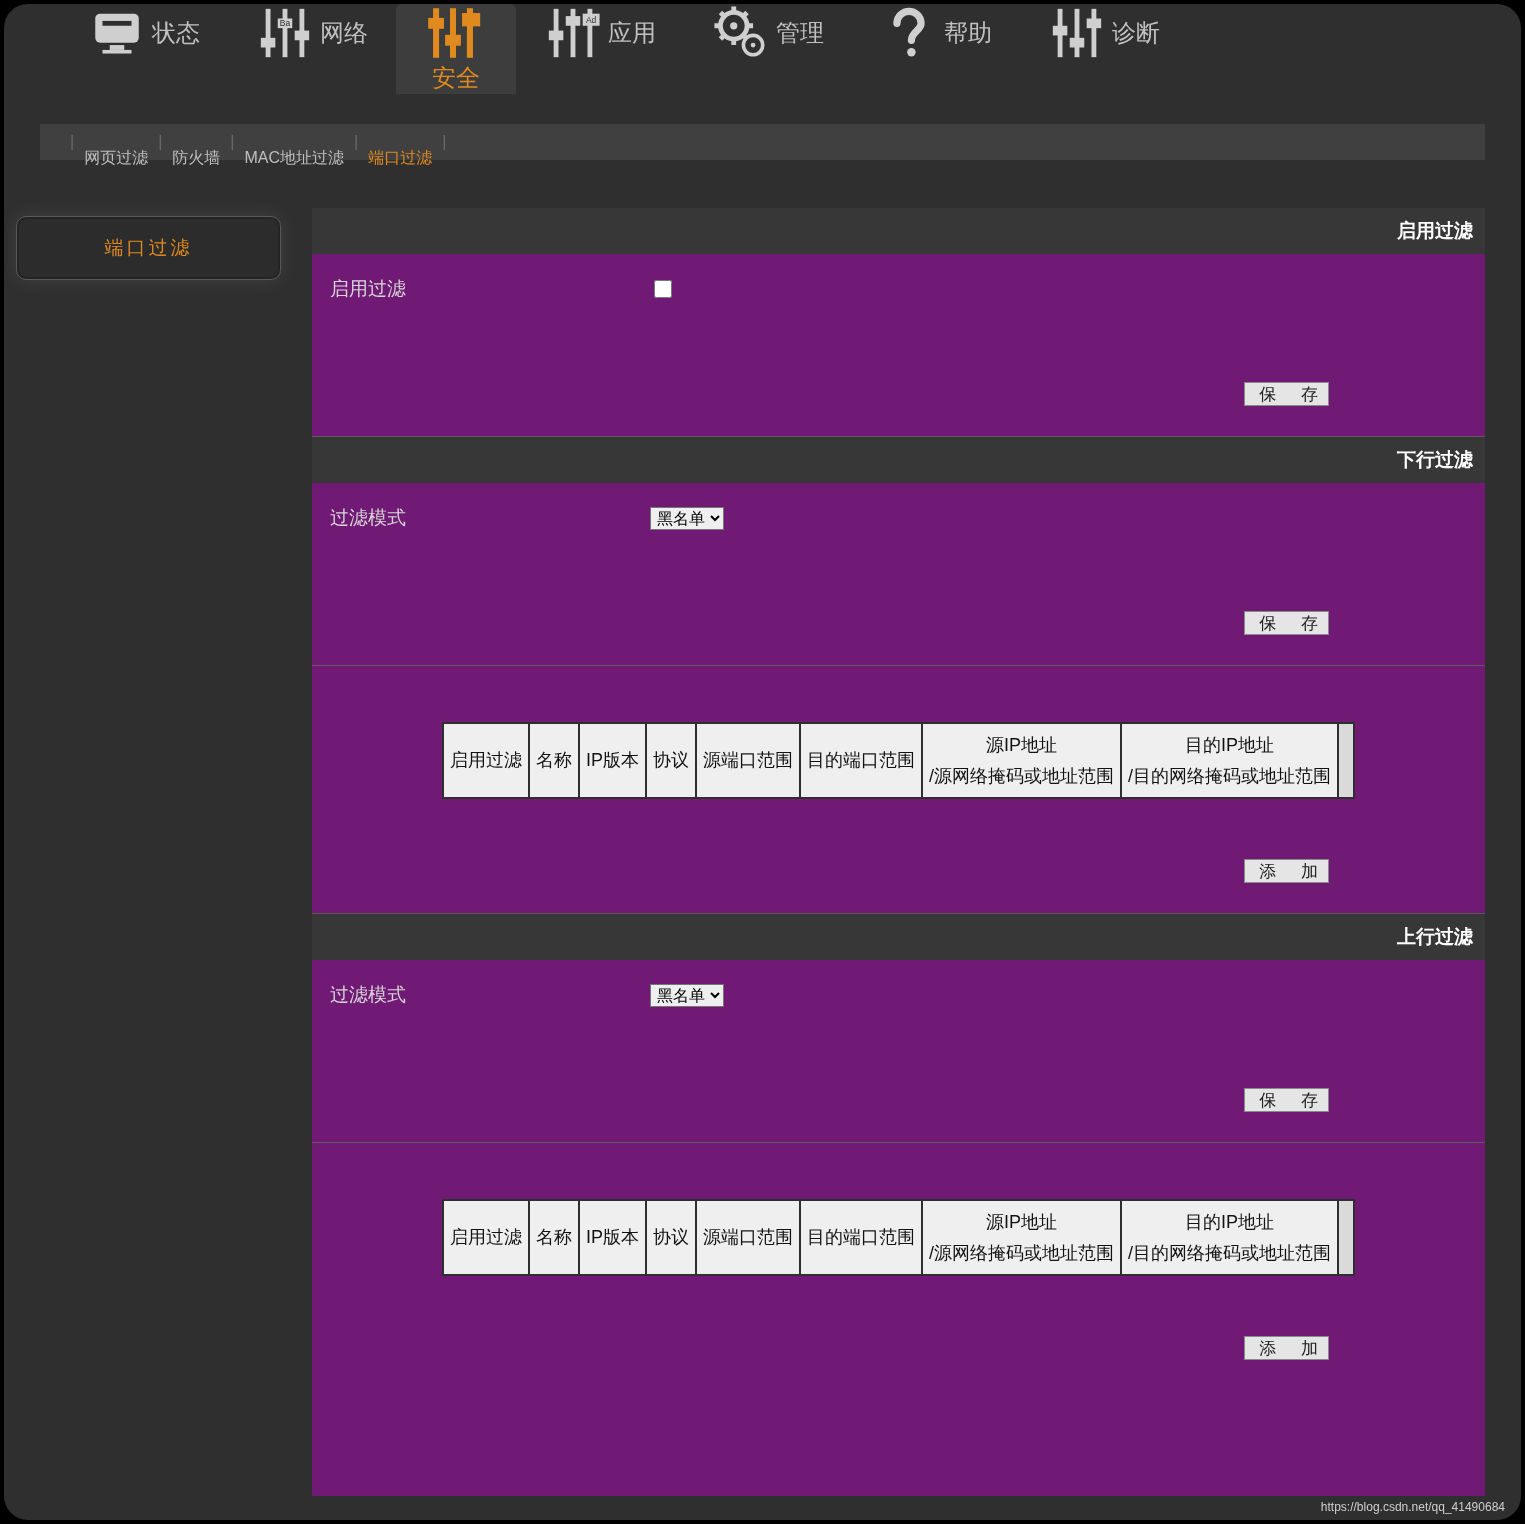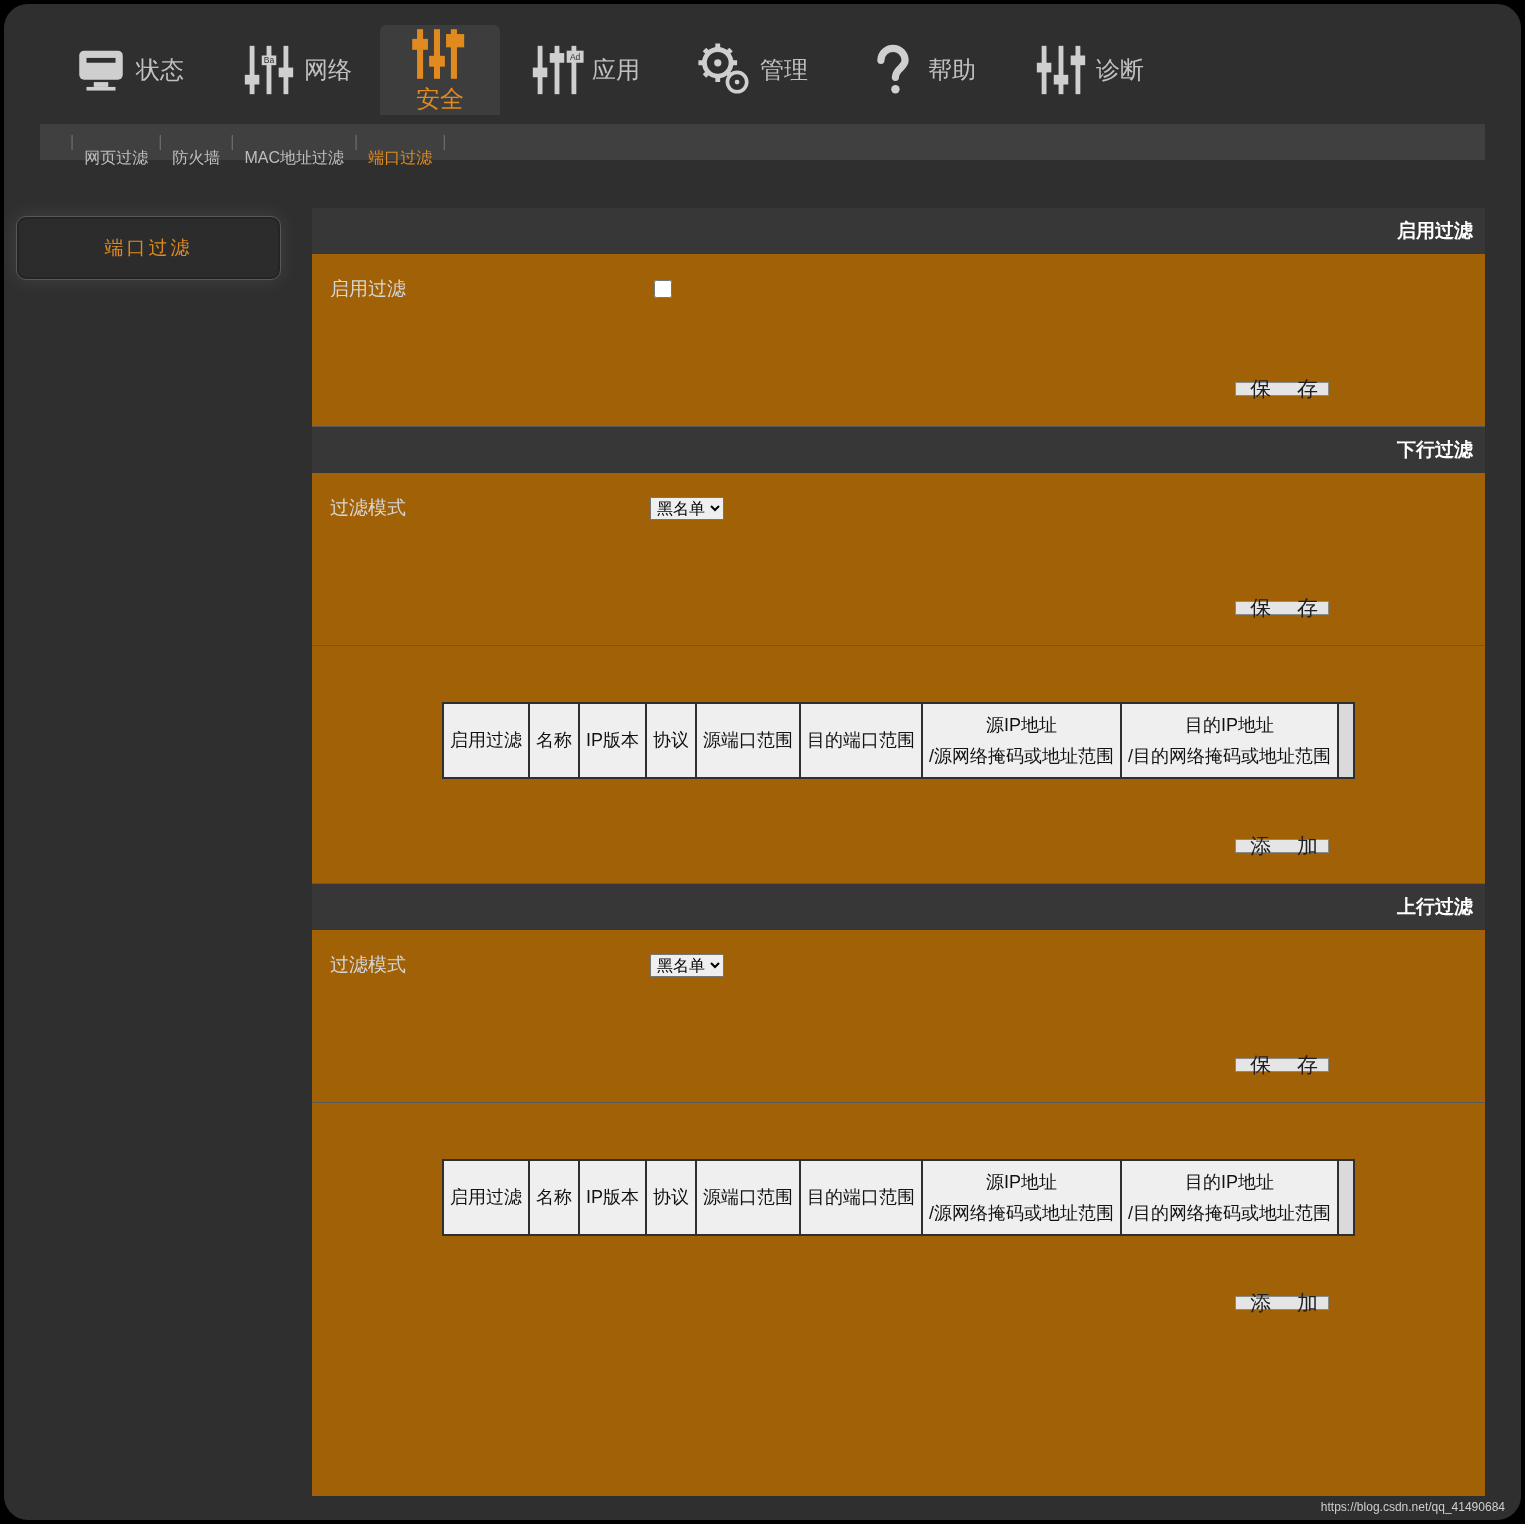--- a/index.html
+++ b/index.html
@@ -24,22 +24,23 @@
     overflow: hidden;
     position: relative;
     display: flex;
     flex-direction: column;
   }
 
   
   .topnav {
     height: 120px;
     display: flex;
-    align-items: center;
-    padding: 12px 40px 0 40px;
+    align-items: flex-start;
+    padding: 0 40px 0 40px;
+    margin-left: 16px;
   }
   .topnav-item {
     display: flex;
     align-items: center;
     padding: 0 28px;
     color: #c0c0c0;
     cursor: pointer;
   }
   .topnav-item.active {
     background: #3d3d3d;
@@ -101,21 +102,21 @@
     font-size: 19px;
     letter-spacing: 3px;
     background: #2c2c2c;
     cursor: pointer;
     margin-left: 4px;
   }
 
   
   .main {
     flex: 1;
-    background: #a16207;
+    background: #701a75;
     display: flex;
     flex-direction: column;
     padding: 0;
   }
   .section-head {
     height: 46px;
     background: #373737;
     display: flex;
     align-items: center;
     justify-content: flex-end;
@@ -150,25 +151,25 @@
     border: 1px solid #767676;
     cursor: pointer;
   }
   .btnrow {
     display: flex; justify-content: flex-end;
     padding-top: 80px;
     padding-right: 138px;
   }
   .btn {
     min-width: 78px;
-    height: 14px;
+    height: 24px;
     background: #e5e5e5;
     border: 1px solid #8a8a8a;
     color: #202020;
-    font-size: 21px;
+    font-size: 17px;
     letter-spacing: 10px;
     padding-left: 14px;
     display: flex; align-items: center; justify-content: center;
     cursor: pointer;
   }
 
   
   .ftable-wrap {
     padding: 34px 0 20px 0;
     overflow-x: auto;

